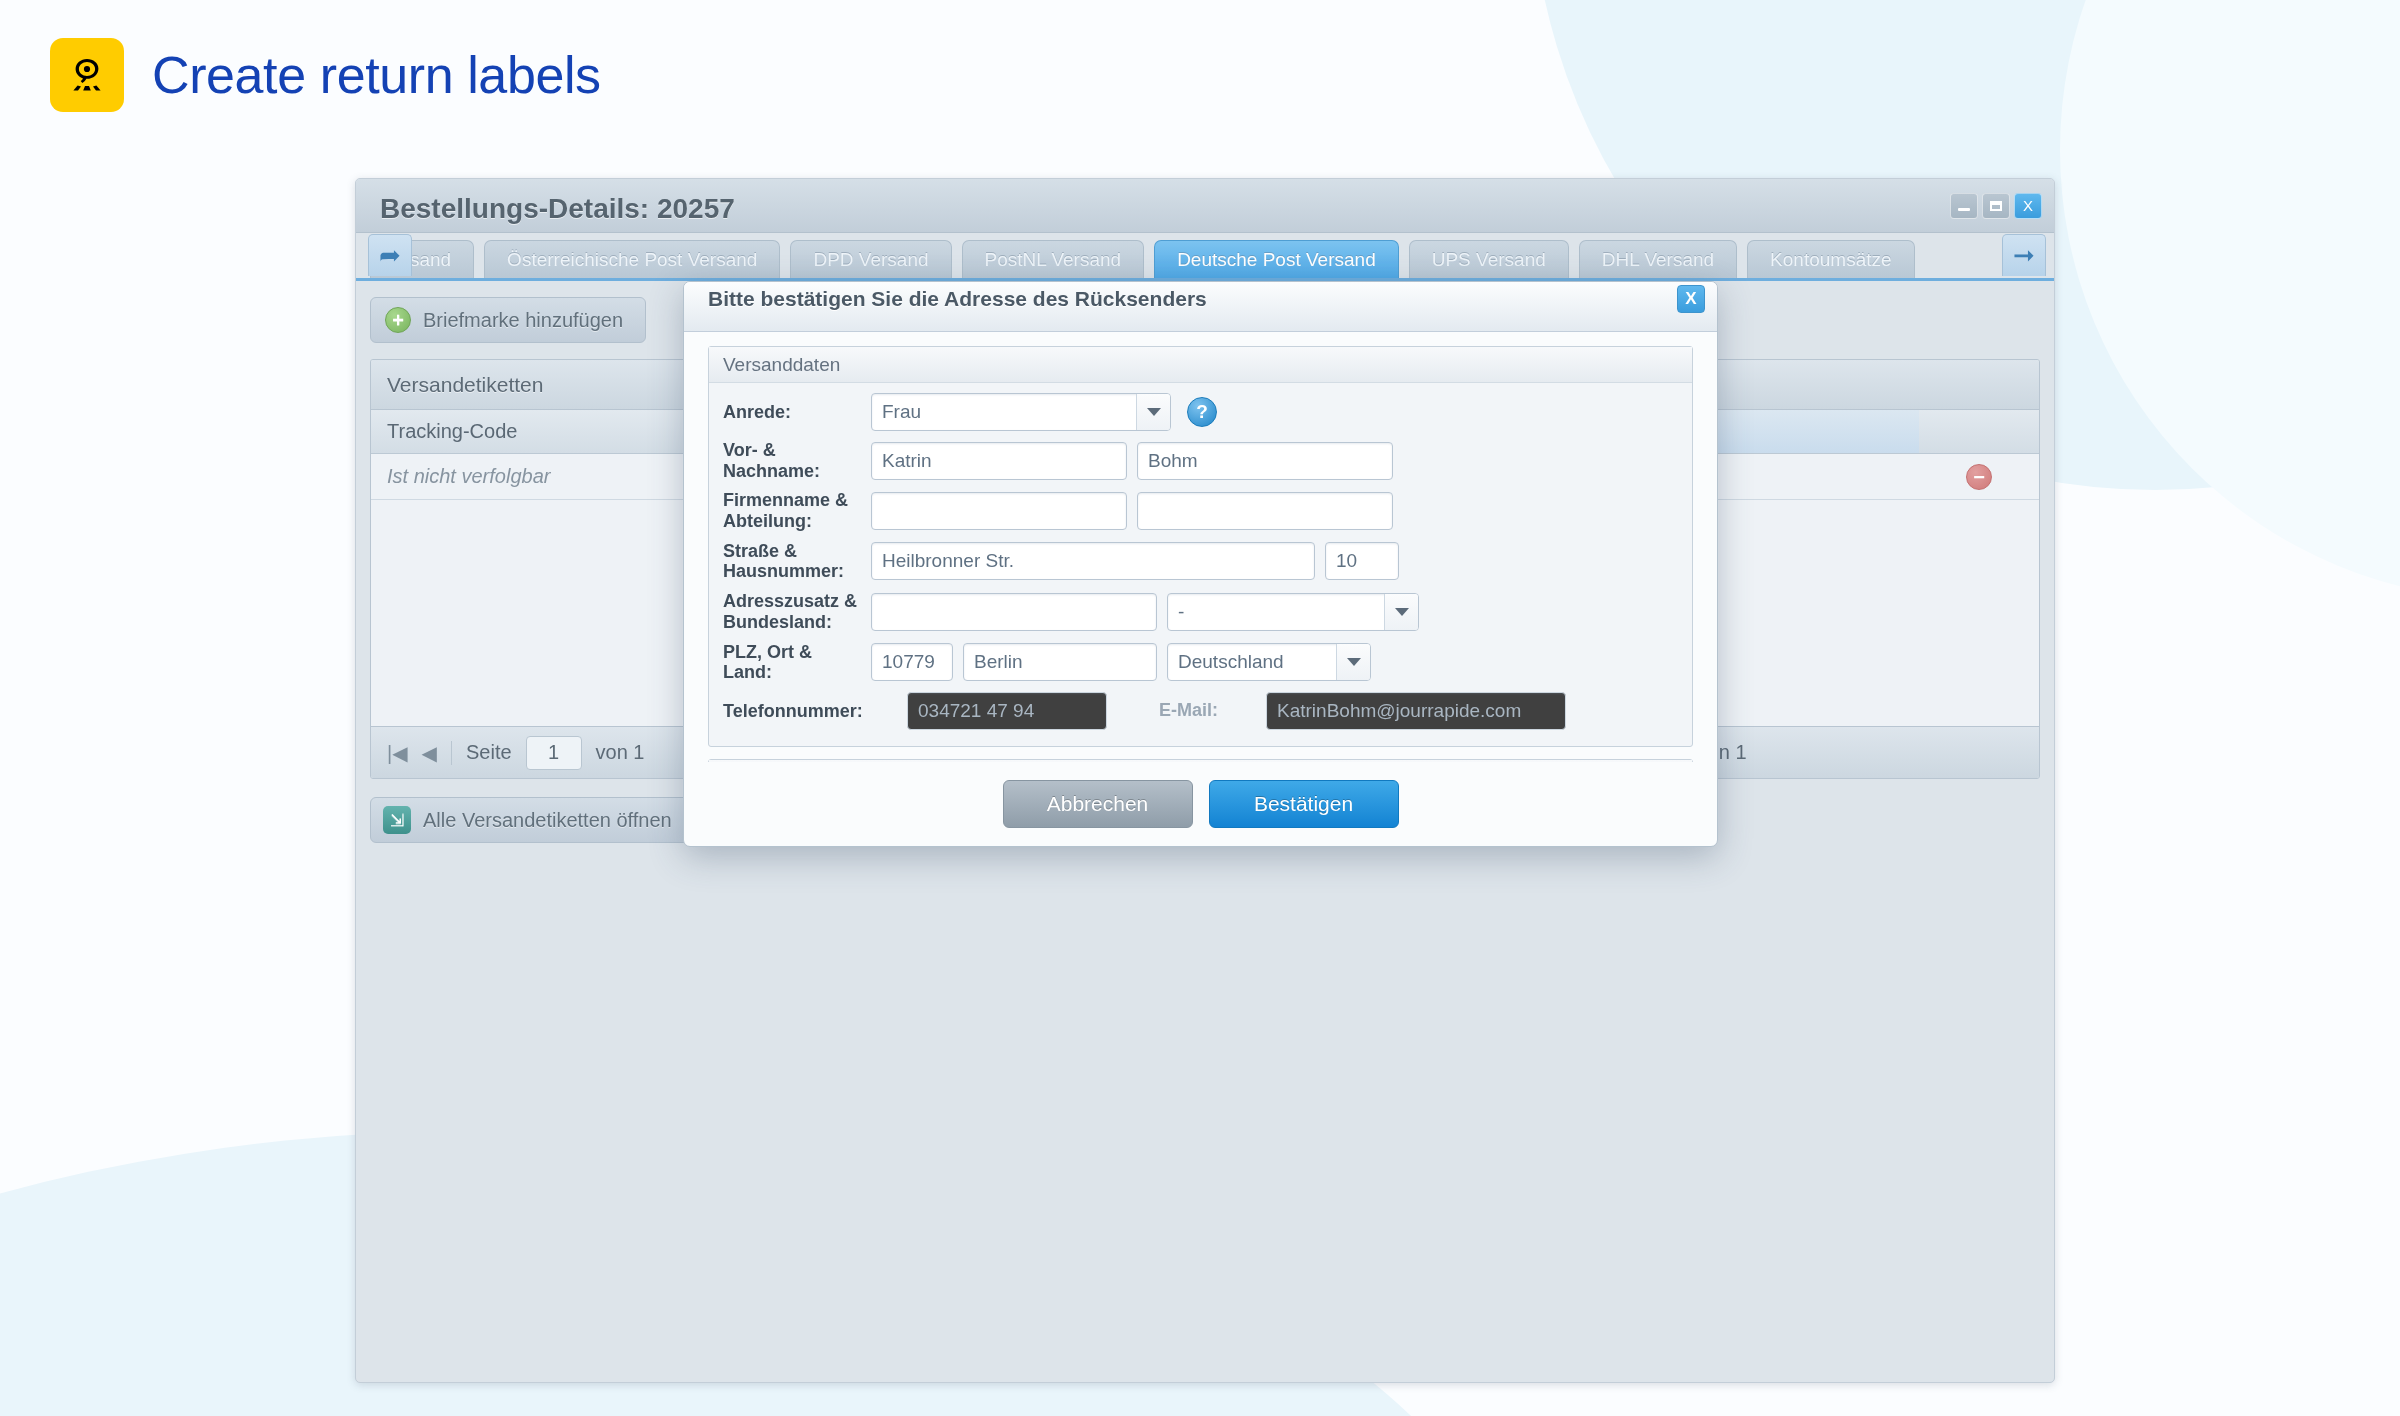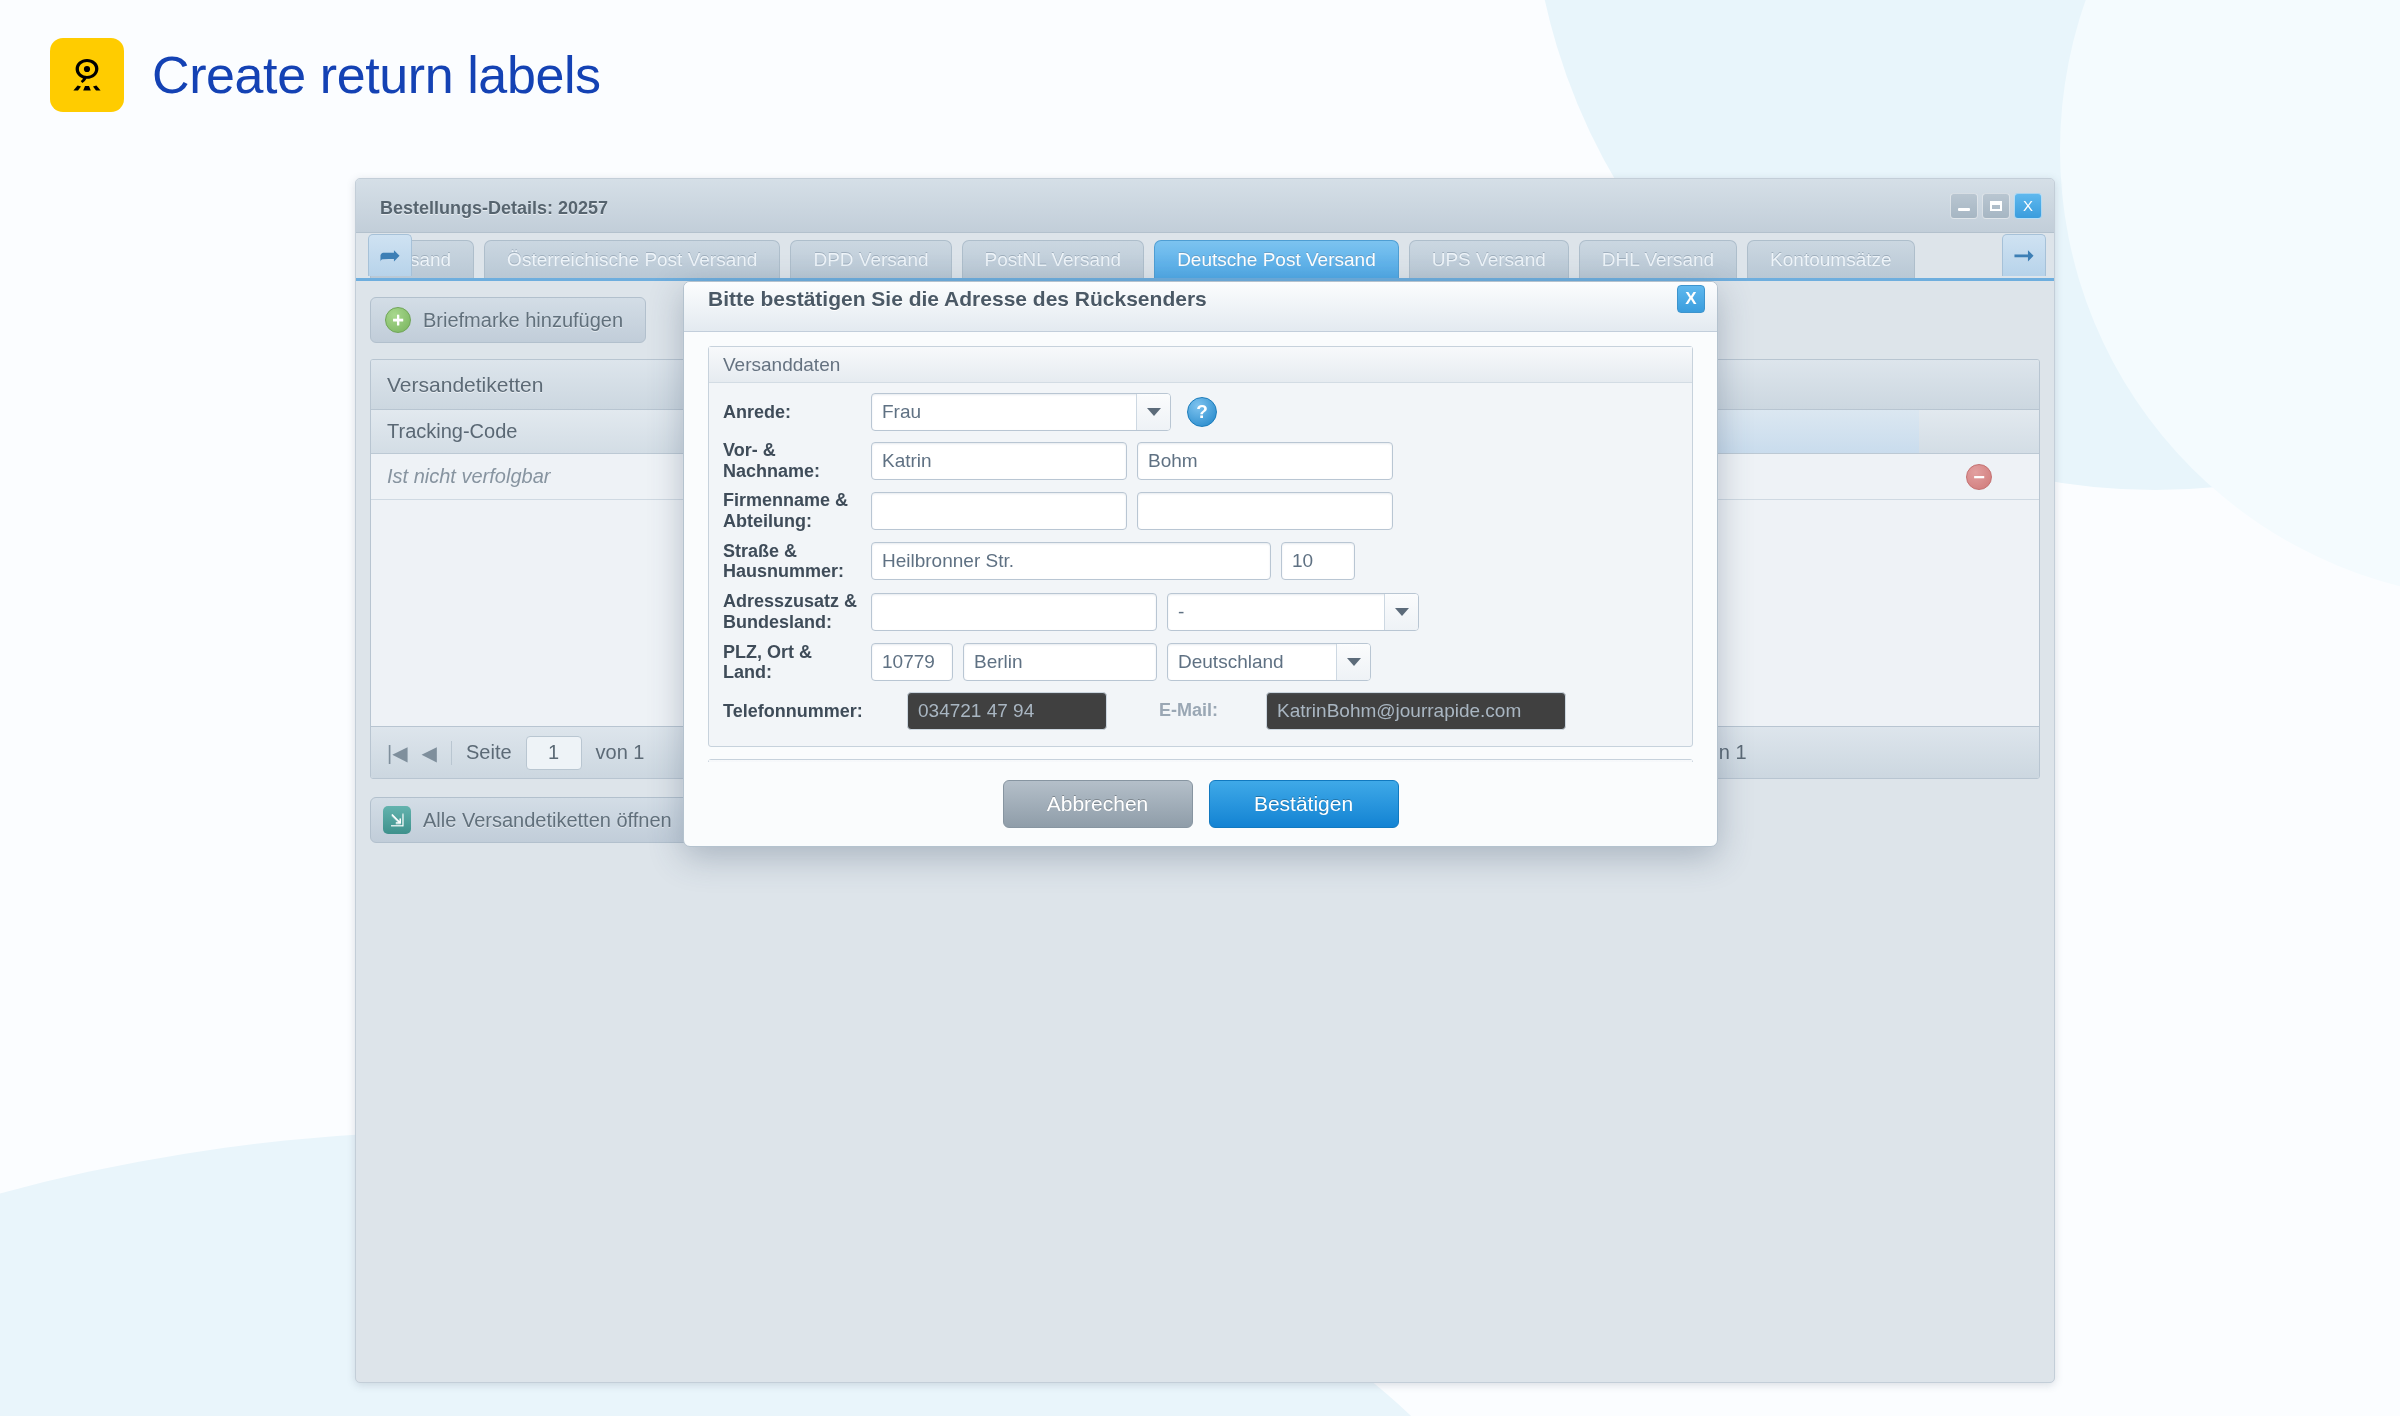--- a/index.html
+++ b/index.html
@@ -59,21 +59,21 @@
     z-index: 4;
   }
   #window-titlebar {
     height: 54px;
     background: linear-gradient(#d5dfe7, #c2ced9);
     border-bottom: 1px solid #b3c1cd;
     display: flex; align-items: center;
     padding: 0 12px 0 24px;
   }
   #window-title {
-    font-size: 18px; font-weight: bold; color: #56646f;
+    font-size: 28px; font-weight: bold; color: #56646f;
     text-shadow: 0 1px 0 rgba(255,255,255,.6);
     flex: 1;
     margin-top: 6px;
   }
   .win-btn {
     width: 28px; height: 26px; margin-left: 4px;
     border-radius: 4px;
     border: 1px solid rgba(255,255,255,.55);
     background: linear-gradient(#b9c6d1, #a6b6c3);
     display: flex; align-items: center; justify-content: center;
@@ -445,21 +445,21 @@
 
         <div class="form-row">
           <div class="form-label">Firmenname &amp; Abteilung:</div>
           <div class="inp" style="width:256px"></div>
           <div class="gap"></div>
           <div class="inp" style="width:256px"></div>
         </div>
 
         <div class="form-row">
           <div class="form-label">Straße &amp; Hausnummer:</div>
-          <div class="inp" style="width:400px">Heilbronner Str.</div>
+          <div class="inp" style="width:444px">Heilbronner Str.</div>
           <div class="gap"></div>
           <div class="inp" style="width:74px">10</div>
         </div>
 
         <div class="form-row">
           <div class="form-label">Adresszusatz &amp; Bundesland:</div>
           <div class="inp" style="width:286px"></div>
           <div class="gap"></div>
           <div class="sel" style="width:252px">
             <span class="sel-val">-</span>

